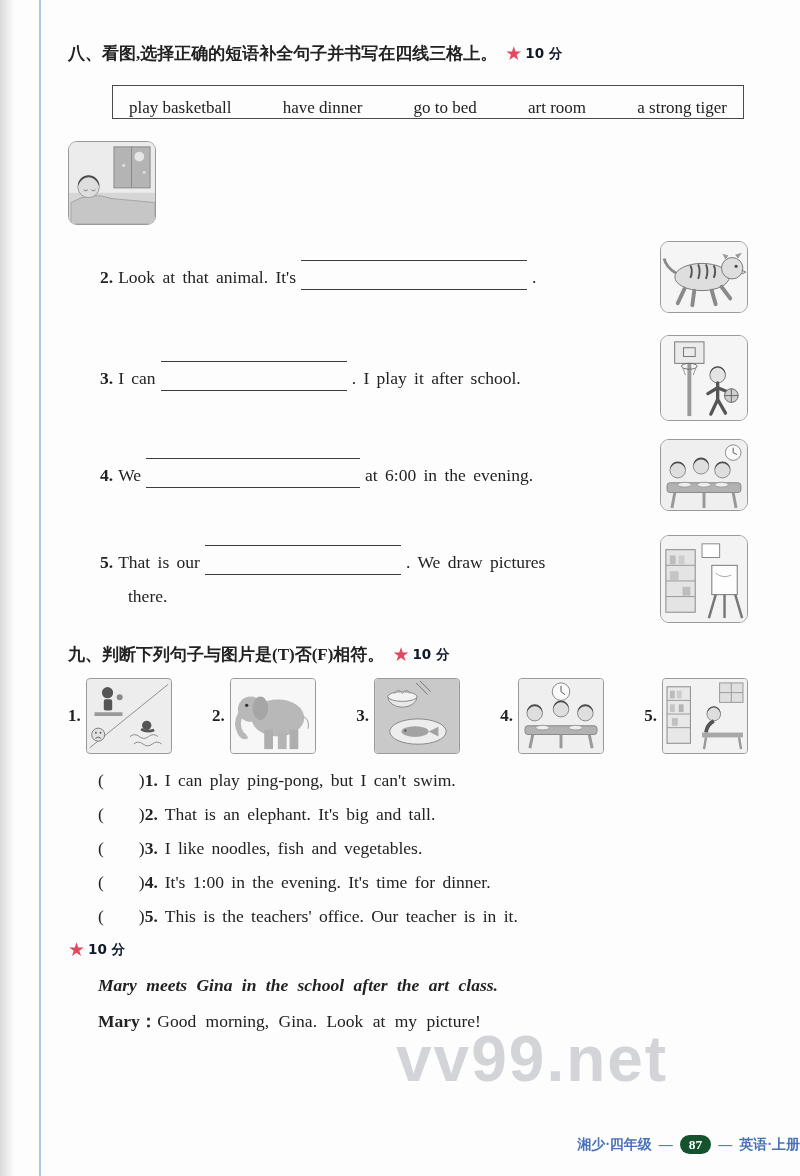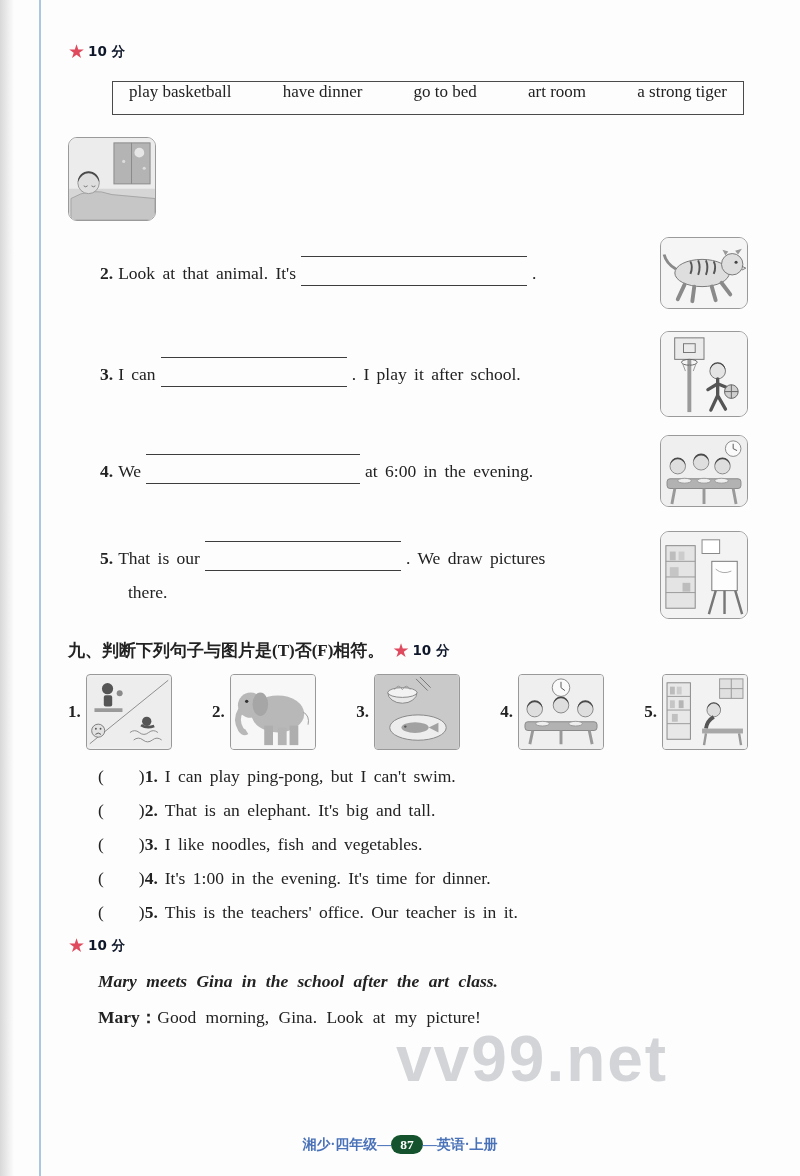--- a/index.html
+++ b/index.html
@@ -10,21 +10,21 @@
     background:linear-gradient(to right,#d8d8d8,rgba(255,255,255,0)); }
   .spine { position:absolute; left:39px; top:0; bottom:0; width:2px; background:#a9c7e0; }
   .content { position:absolute; left:68px; top:42px; width:680px; }
 
   .sec-header { display:flex; align-items:center; gap:8px; font-size:17px; font-weight:bold; }
   .score { display:inline-flex; align-items:center; gap:3px; }
   .star { color:#e04a5e; font-size:19px; line-height:1; }
   .score-text { color:#0f172a; font-weight:bold; font-size:13.5px; font-family:"DejaVu Sans","Liberation Sans",sans-serif; }
 
   .word-bank { margin:20px 0 0 44px; width:632px; height:34px; border:1.4px solid #4a4a4a;
-    display:flex; align-items:flex-start; justify-content:space-between; padding:0 16px; font-size:17px; }
+    display:flex; align-items:flex-end; justify-content:space-between; padding:0 16px; font-size:17px; }
   .word-bank span { white-space:nowrap; }
 
   .questions { margin-top:22px; }
   .q-row { display:flex; align-items:center; }
   .r1{margin-bottom:16px}.r2{margin-bottom:22px}.r3{margin-bottom:18px}.r4{margin-bottom:24px}.r5{margin-bottom:0}
   .q-text { flex:1; padding-left:32px; padding-right:8px; font-size:17.5px; word-spacing:3px; line-height:1.9; }
   .q-num { font-weight:bold; padding-right:5px; }
   .blank { display:inline-block; height:30px; vertical-align:-7px; border-bottom:1.5px solid #3d3d3d;
     position:relative; margin:0 5px; }
   .blank::before { content:""; position:absolute; top:0; left:0; right:0; border-top:1.3px solid #3d3d3d; }
@@ -47,34 +47,35 @@
 
   .sec10 { margin-top:6px; }
   .intro { margin-top:16px; padding-left:30px; font-style:italic; font-weight:bold; font-size:17.5px; word-spacing:5px; }
   .dialog-line { margin-top:12px; padding-left:30px; font-size:17.5px; word-spacing:5px; line-height:1.5; }
   .speaker { font-weight:bold; }
 
   .watermark { position:absolute; left:396px; top:1022px; font-family:"Liberation Sans","DejaVu Sans",sans-serif;
     font-size:64px; font-weight:bold; color:#a9adb2; opacity:.5; letter-spacing:2px; pointer-events:none; }
 
   .footer { position:absolute; left:0; right:0; bottom:22px; display:flex; align-items:center;
-    justify-content:center; color:#4a72b8; font-size:14px; font-weight:bold; }
+    justify-content:flex-end; gap:7px; color:#4a72b8; font-size:14px; font-weight:bold; }
   .page-badge { background:#14532d; color:#fff; border-radius:10px; padding:0 9px; height:19px;
     line-height:19px; font-size:13.5px; }
 </style>
 </head>
 <body>
 
 <div class="page">
   <div class="edge-shade"></div>
   <div class="spine"></div>
 
   <div class="content">
 
     <div class="sec-header">
+      <span>八、看图,选择正确的短语补全句子并书写在四线三格上。</span>
       <span class="score">
         <span class="star">★</span>
         <span class="score-text">10 分</span>
       </span>
     </div>
 
     <div class="word-bank">
       <span>play basketball</span>
       <span>have dinner</span>
       <span>go to bed</span>

